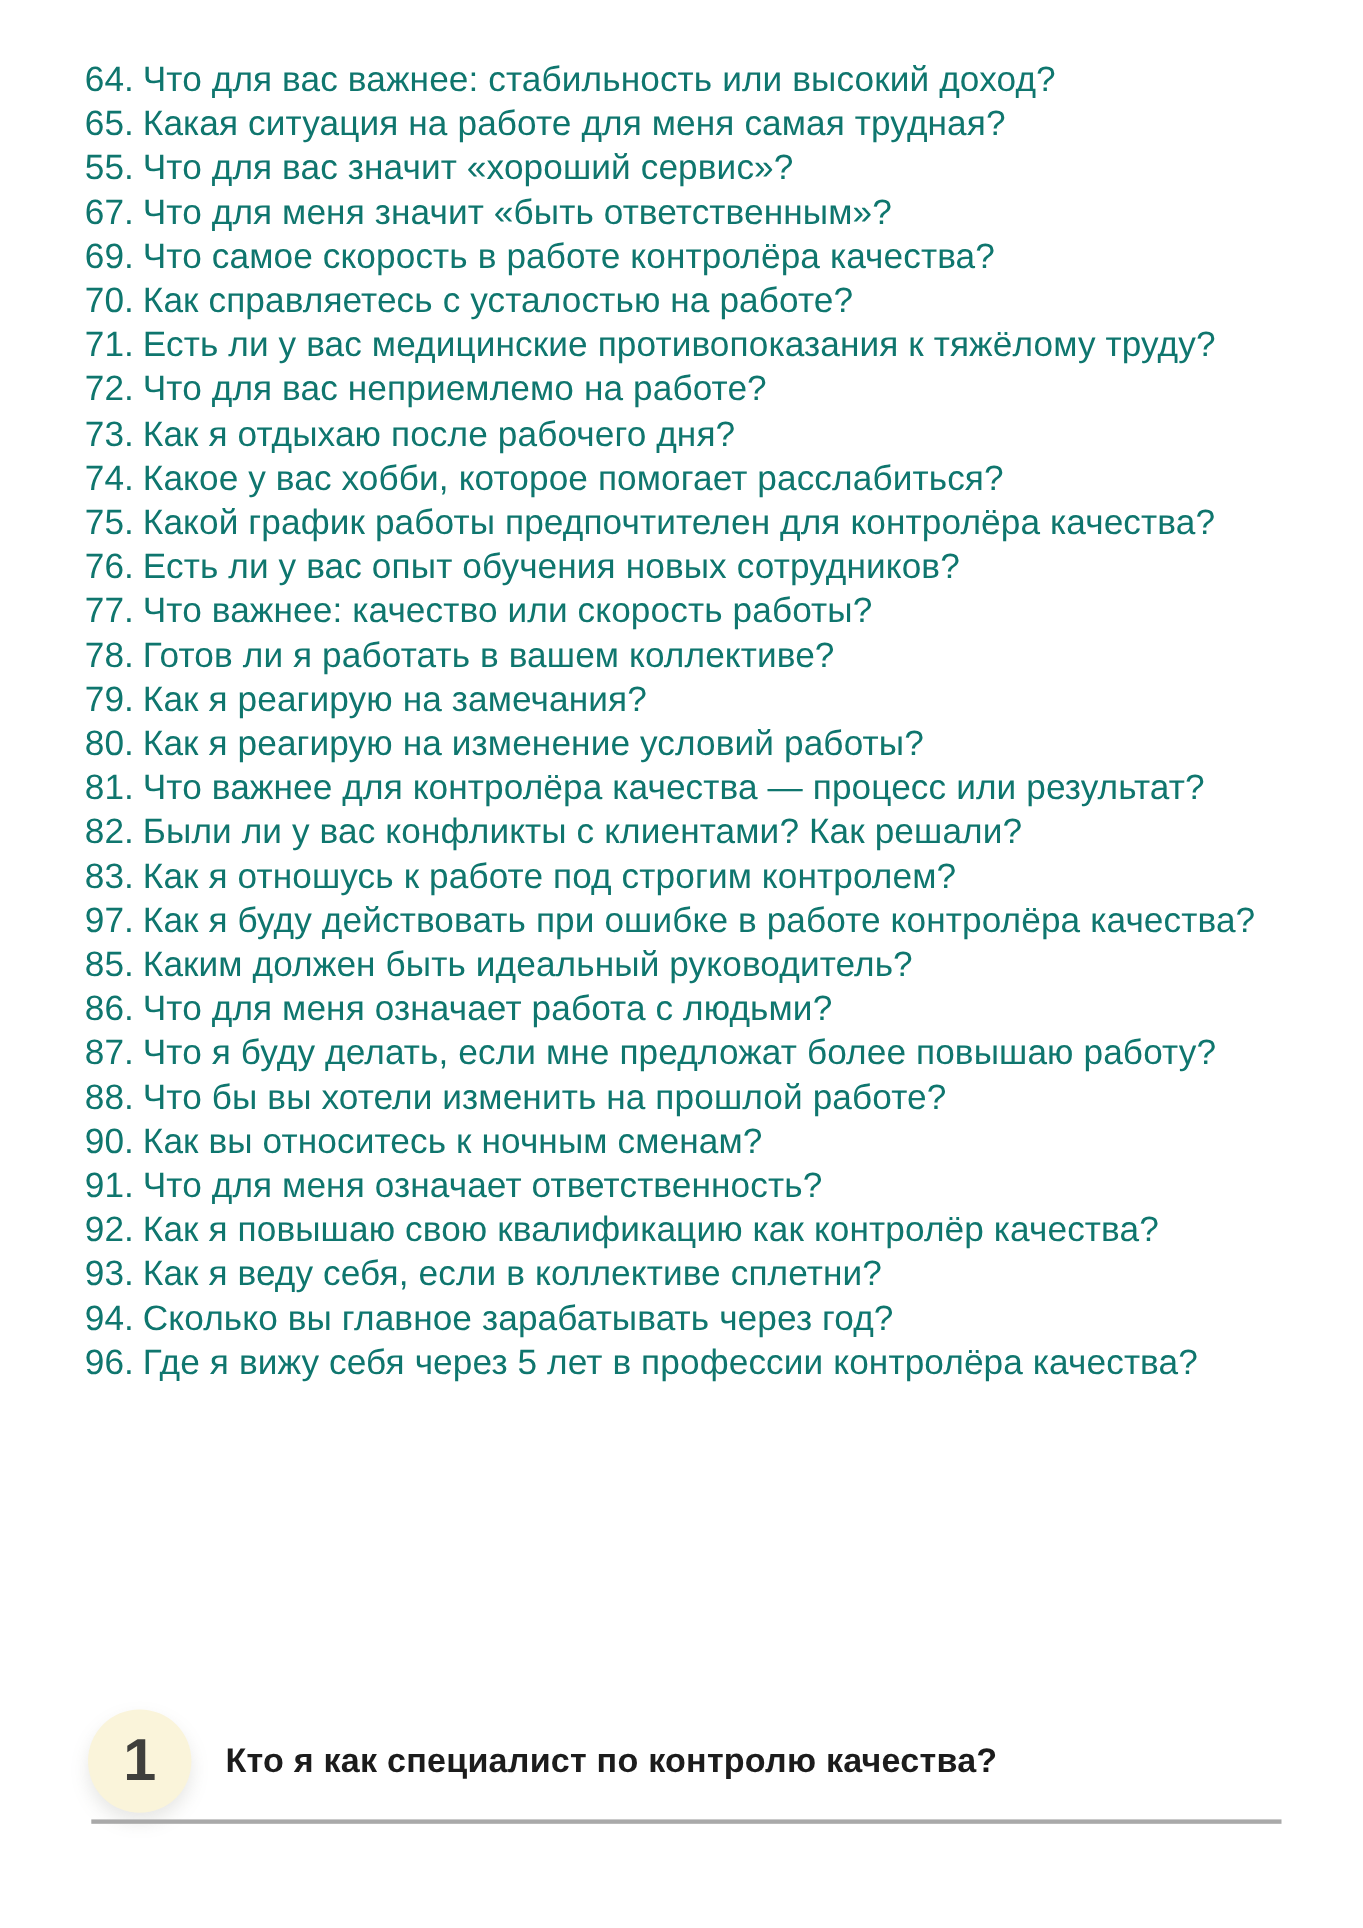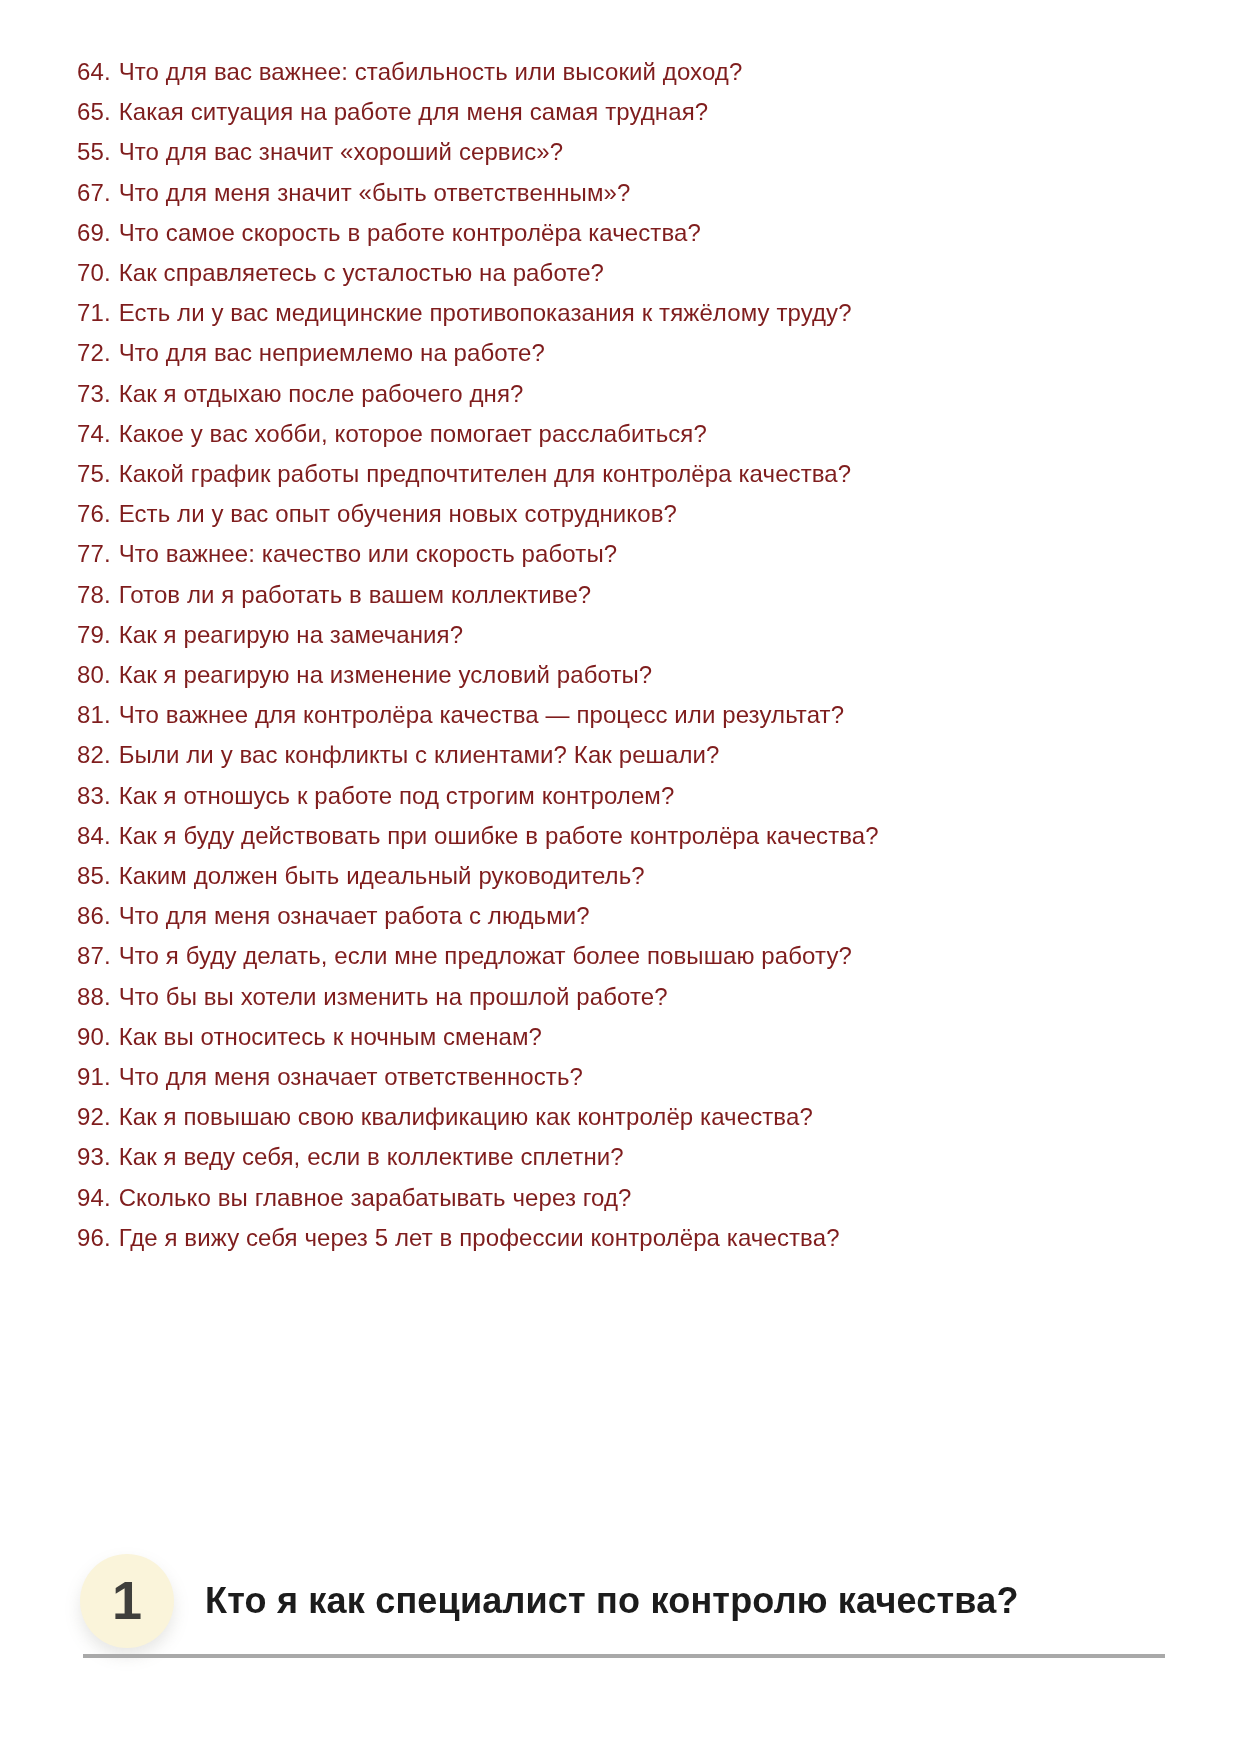--- a/index.html
+++ b/index.html
@@ -19,23 +19,23 @@
   .question-list {
     position: absolute;
     top: 52px;
     left: 77px;
     right: 40px;
     margin: 0;
     padding: 0;
     list-style: none;
   }
   .question-item {
-    font-size: 24px;
+    font-size: 32px;
     line-height: 40.2px;
-    color: #7f1d1d;
+    color: #0f766e;
     letter-spacing: 0.1px;
     white-space: nowrap;
   }
   .question-number {
     margin-right: 8px;
   }
 
   
   .section-header {
     position: absolute;
@@ -57,21 +57,21 @@
   }
   .section-badge-number {
     font-size: 54px;
     font-weight: bold;
     color: #3f3f3c;
     line-height: 1;
     transform: translateY(-1px);
   }
   .section-title {
     margin-left: 31px;
-    font-size: 36px;
+    font-size: 31px;
     font-weight: bold;
     color: #1c1c1c;
     letter-spacing: 0.2px;
     white-space: nowrap;
   }
 
   
   .section-divider {
     position: absolute;
     top: 1654px;
@@ -97,21 +97,21 @@
   <li class="question-item"><span class="question-number">74.</span><span>Какое у вас хобби, которое помогает расслабиться?</span></li>
   <li class="question-item"><span class="question-number">75.</span><span>Какой график работы предпочтителен для контролёра качества?</span></li>
   <li class="question-item"><span class="question-number">76.</span><span>Есть ли у вас опыт обучения новых сотрудников?</span></li>
   <li class="question-item"><span class="question-number">77.</span><span>Что важнее: качество или скорость работы?</span></li>
   <li class="question-item"><span class="question-number">78.</span><span>Готов ли я работать в вашем коллективе?</span></li>
   <li class="question-item"><span class="question-number">79.</span><span>Как я реагирую на замечания?</span></li>
   <li class="question-item"><span class="question-number">80.</span><span>Как я реагирую на изменение условий работы?</span></li>
   <li class="question-item"><span class="question-number">81.</span><span>Что важнее для контролёра качества — процесс или результат?</span></li>
   <li class="question-item"><span class="question-number">82.</span><span>Были ли у вас конфликты с клиентами? Как решали?</span></li>
   <li class="question-item"><span class="question-number">83.</span><span>Как я отношусь к работе под строгим контролем?</span></li>
-  <li class="question-item"><span class="question-number">84.</span><span>Как я буду действовать при ошибке в работе контролёра качества?</span></li>
+  <li class="question-item"><span class="question-number">97.</span><span>Как я буду действовать при ошибке в работе контролёра качества?</span></li>
   <li class="question-item"><span class="question-number">85.</span><span>Каким должен быть идеальный руководитель?</span></li>
   <li class="question-item"><span class="question-number">86.</span><span>Что для меня означает работа с людьми?</span></li>
   <li class="question-item"><span class="question-number">87.</span><span>Что я буду делать, если мне предложат более повышаю работу?</span></li>
   <li class="question-item"><span class="question-number">88.</span><span>Что бы вы хотели изменить на прошлой работе?</span></li>
   <li class="question-item"><span class="question-number">90.</span><span>Как вы относитесь к ночным сменам?</span></li>
   <li class="question-item"><span class="question-number">91.</span><span>Что для меня означает ответственность?</span></li>
   <li class="question-item"><span class="question-number">92.</span><span>Как я повышаю свою квалификацию как контролёр качества?</span></li>
   <li class="question-item"><span class="question-number">93.</span><span>Как я веду себя, если в коллективе сплетни?</span></li>
   <li class="question-item"><span class="question-number">94.</span><span>Сколько вы главное зарабатывать через год?</span></li>
   <li class="question-item"><span class="question-number">96.</span><span>Где я вижу себя через 5 лет в профессии контролёра качества?</span></li>

